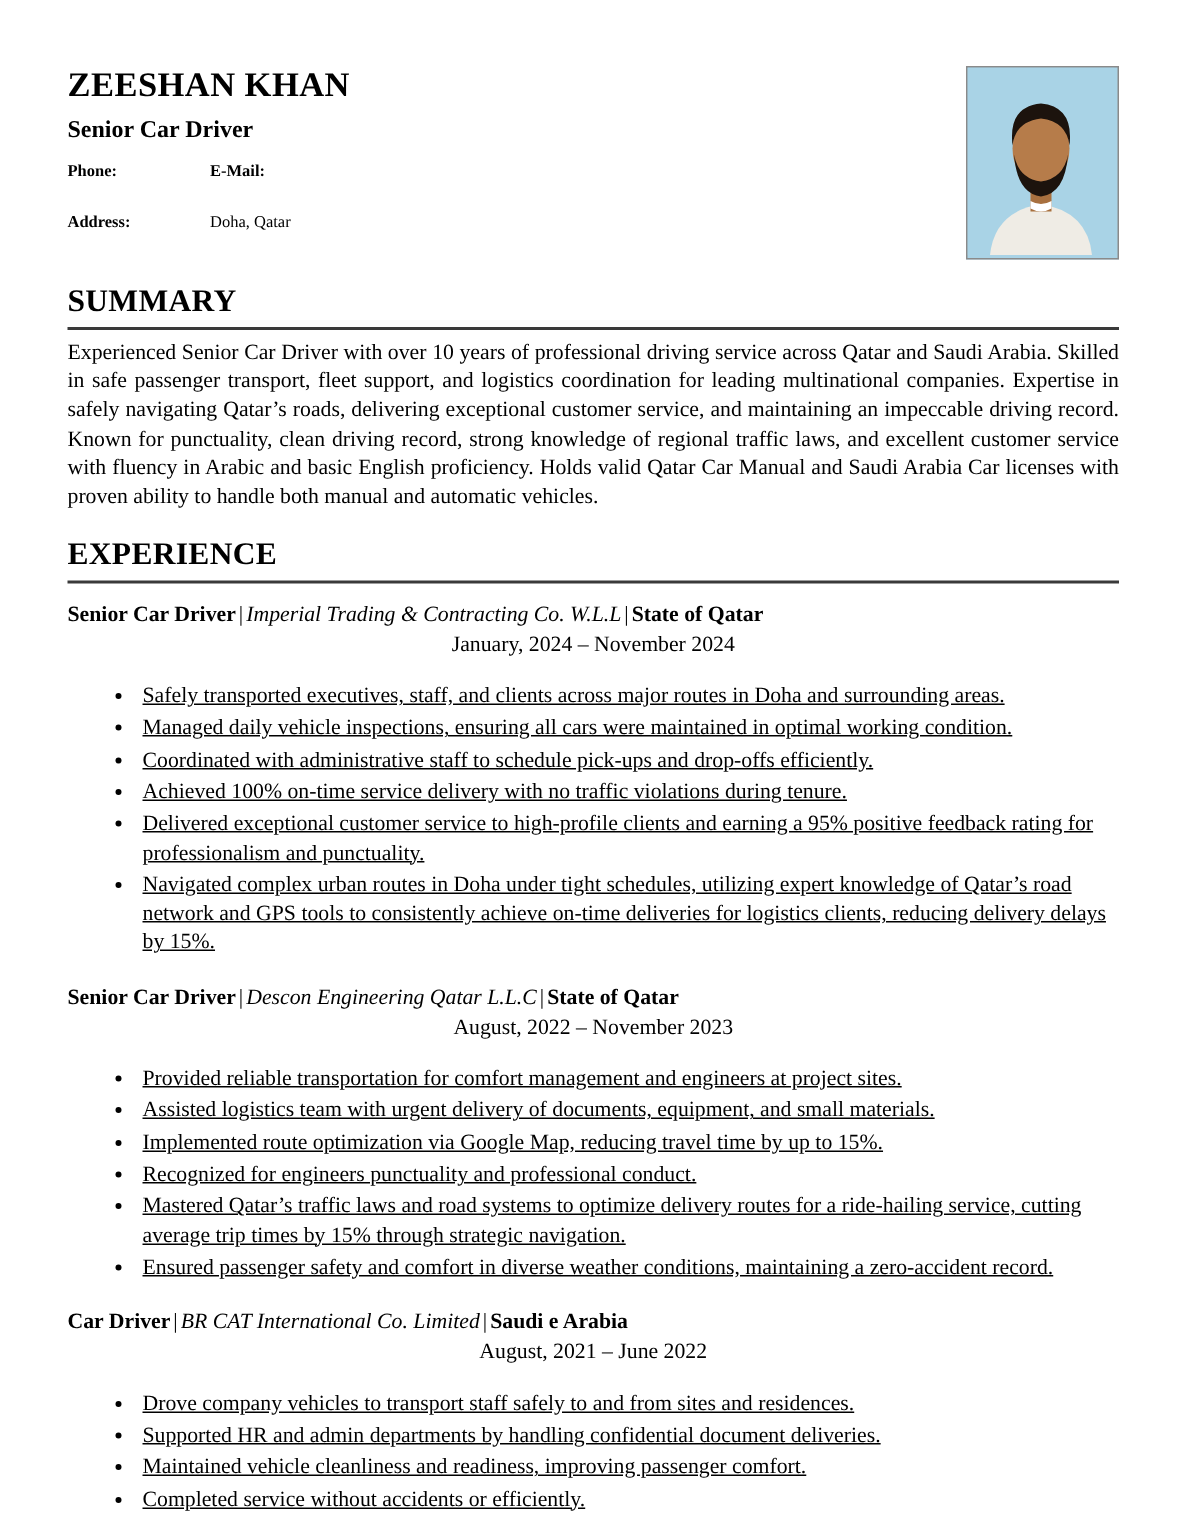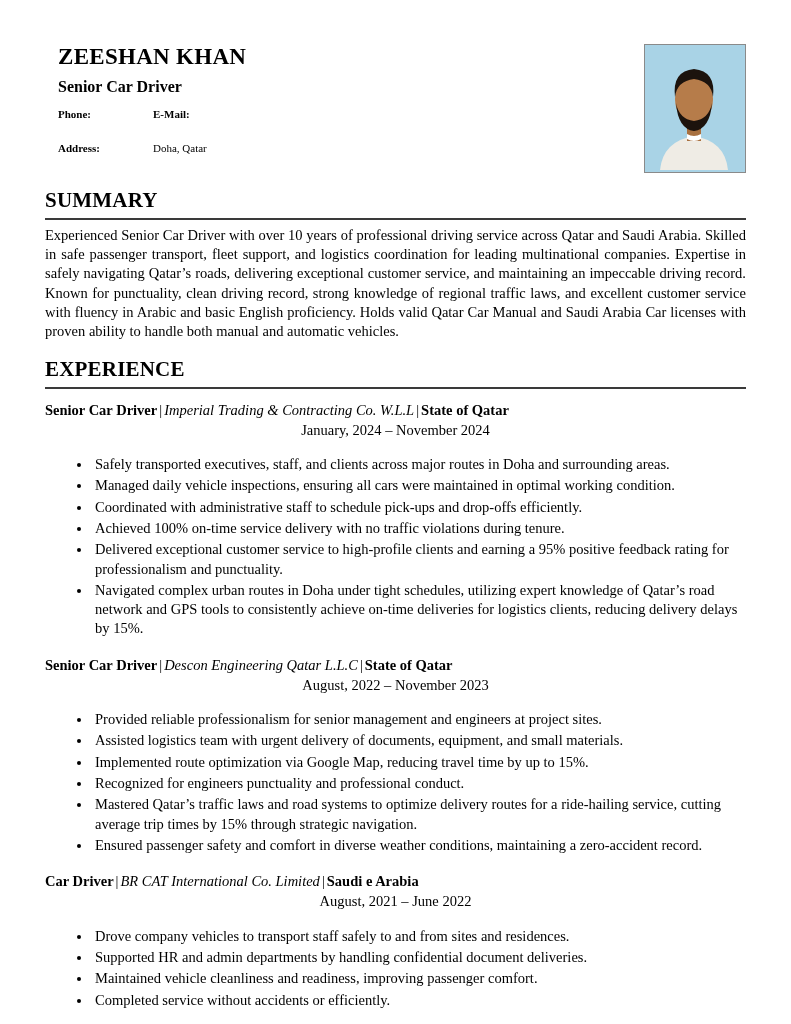--- a/index.html
+++ b/index.html
@@ -4,21 +4,21 @@
 <style>
   html,body { margin:0; padding:0; background:#ffffff; }
   .page {
     width:791px; height:1024px; box-sizing:border-box;
     margin:0 auto; background:#ffffff;
     padding:42px 45px 30px 45px;
     font-family:"Liberation Serif", serif;
     color:#000; font-size:14.5px; line-height:1.33;
   }
   
-  .header { display:flex; justify-content:space-between; align-items:flex-start;margin-left:13px; }
+  .header { display:flex; justify-content:space-between; align-items:flex-start; }
   .name { font-size:23px; font-weight:bold; letter-spacing:0.3px; margin:0; }
   .role { font-size:16px; font-weight:bold; margin:3px 0 10px 0; }
   .contact-grid { display:grid; grid-template-columns:95px auto; row-gap:20px; font-size:11px; }
   .contact-label { font-weight:bold; }
   a.link { color:#0b5cc4; text-decoration:none; }
   .photo-frame {
     width:100px; height:127px; border:1px solid #8a8a8a;
     flex-shrink:0; margin-top:2px; overflow:hidden; background:#a9d3e6;
   }
   
@@ -31,21 +31,21 @@
   .summary-text { margin:2px 0 0 0; text-align:justify; }
   
   .job { margin-top:12px; }
   .job + .job { margin-top:17px; }
   .job-title-line { margin:0; }
   .job-dates { margin:1px 0 0 0;text-align:center; }
   .b { font-weight:bold; }
   .i { font-style:italic; }
   .sep { margin:0 2px; }
   ul.bullets { margin:15px 0 0 0; padding-left:47px; list-style-type:disc; }
-  ul.bullets li { margin-bottom:2px; padding-left:3px; }
+  ul.bullets li { margin-bottom:2px; padding-left:3px;text-decoration:underline; }
 </style>
 </head>
 <body>
 
 <div class="page">
 
   <div class="header">
     <div>
       <h1 class="name">ZEESHAN KHAN</h1>
       <div class="role">Senior Car Driver</div>
@@ -87,21 +87,21 @@
         <li>Achieved 100% on-time service delivery with no traffic violations during tenure.</li>
         <li>Delivered exceptional customer service to high-profile clients and earning a 95% positive feedback rating for professionalism and punctuality.</li>
         <li>Navigated complex urban routes in Doha under tight schedules, utilizing expert knowledge of Qatar’s road network and GPS tools to consistently achieve on-time deliveries for logistics clients, reducing delivery delays by 15%.</li>
       </ul>
     </div>
 
     <div class="job">
       <p class="job-title-line"><span class="b">Senior Car Driver</span><span class="sep">|</span><span class="i">Descon Engineering Qatar L.L.C</span><span class="sep">|</span><span class="b">State of Qatar</span></p>
       <p class="job-dates">August, 2022 – November 2023</p>
       <ul class="bullets">
-        <li>Provided reliable professionalism for senior management and engineers at project sites.</li>
+        <li>Provided reliable transportation for comfort management and engineers at project sites.</li>
         <li>Assisted logistics team with urgent delivery of documents, equipment, and small materials.</li>
         <li>Implemented route optimization via Google Map, reducing travel time by up to 15%.</li>
         <li>Recognized for engineers punctuality and professional conduct.</li>
         <li>Mastered Qatar’s traffic laws and road systems to optimize delivery routes for a ride-hailing service, cutting average trip times by 15% through strategic navigation.</li>
         <li>Ensured passenger safety and comfort in diverse weather conditions, maintaining a zero-accident record.</li>
       </ul>
     </div>
 
     <div class="job">
       <p class="job-title-line"><span class="b">Car Driver</span><span class="sep">|</span><span class="i">BR CAT International Co. Limited</span><span class="sep">|</span><span class="b">Saudi e Arabia</span></p>

